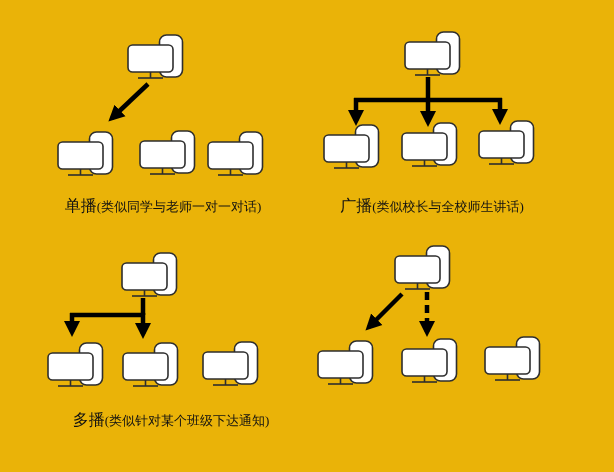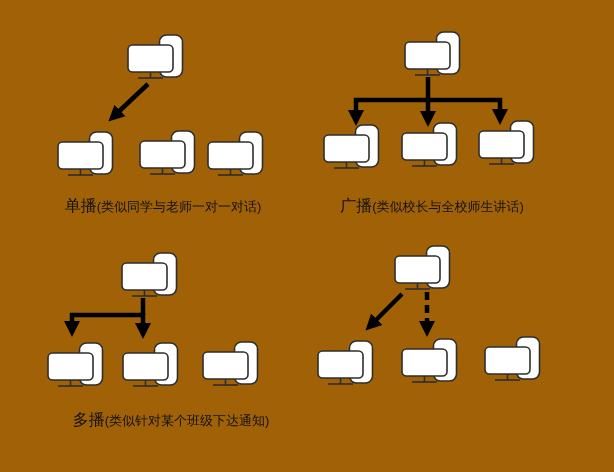--- a/index.html
+++ b/index.html
@@ -5,22 +5,23 @@
   html, body {
     margin: 0;
     padding: 0;
     background: #ffffff;
     font-family: "Liberation Sans", sans-serif;
   }
   .stage {
     position: relative;
     width: 614px;
     height: 472px;
-    background: #a16207;
+    background: #eab308;
     overflow: hidden;
+    font-family: Liberation Serif, serif;
   }
   svg.art {
     position: absolute;
     left: 0;
     top: 0;
   }
   
   .ic {
     fill: #ffffff;
     stroke: #2e2e2e;

